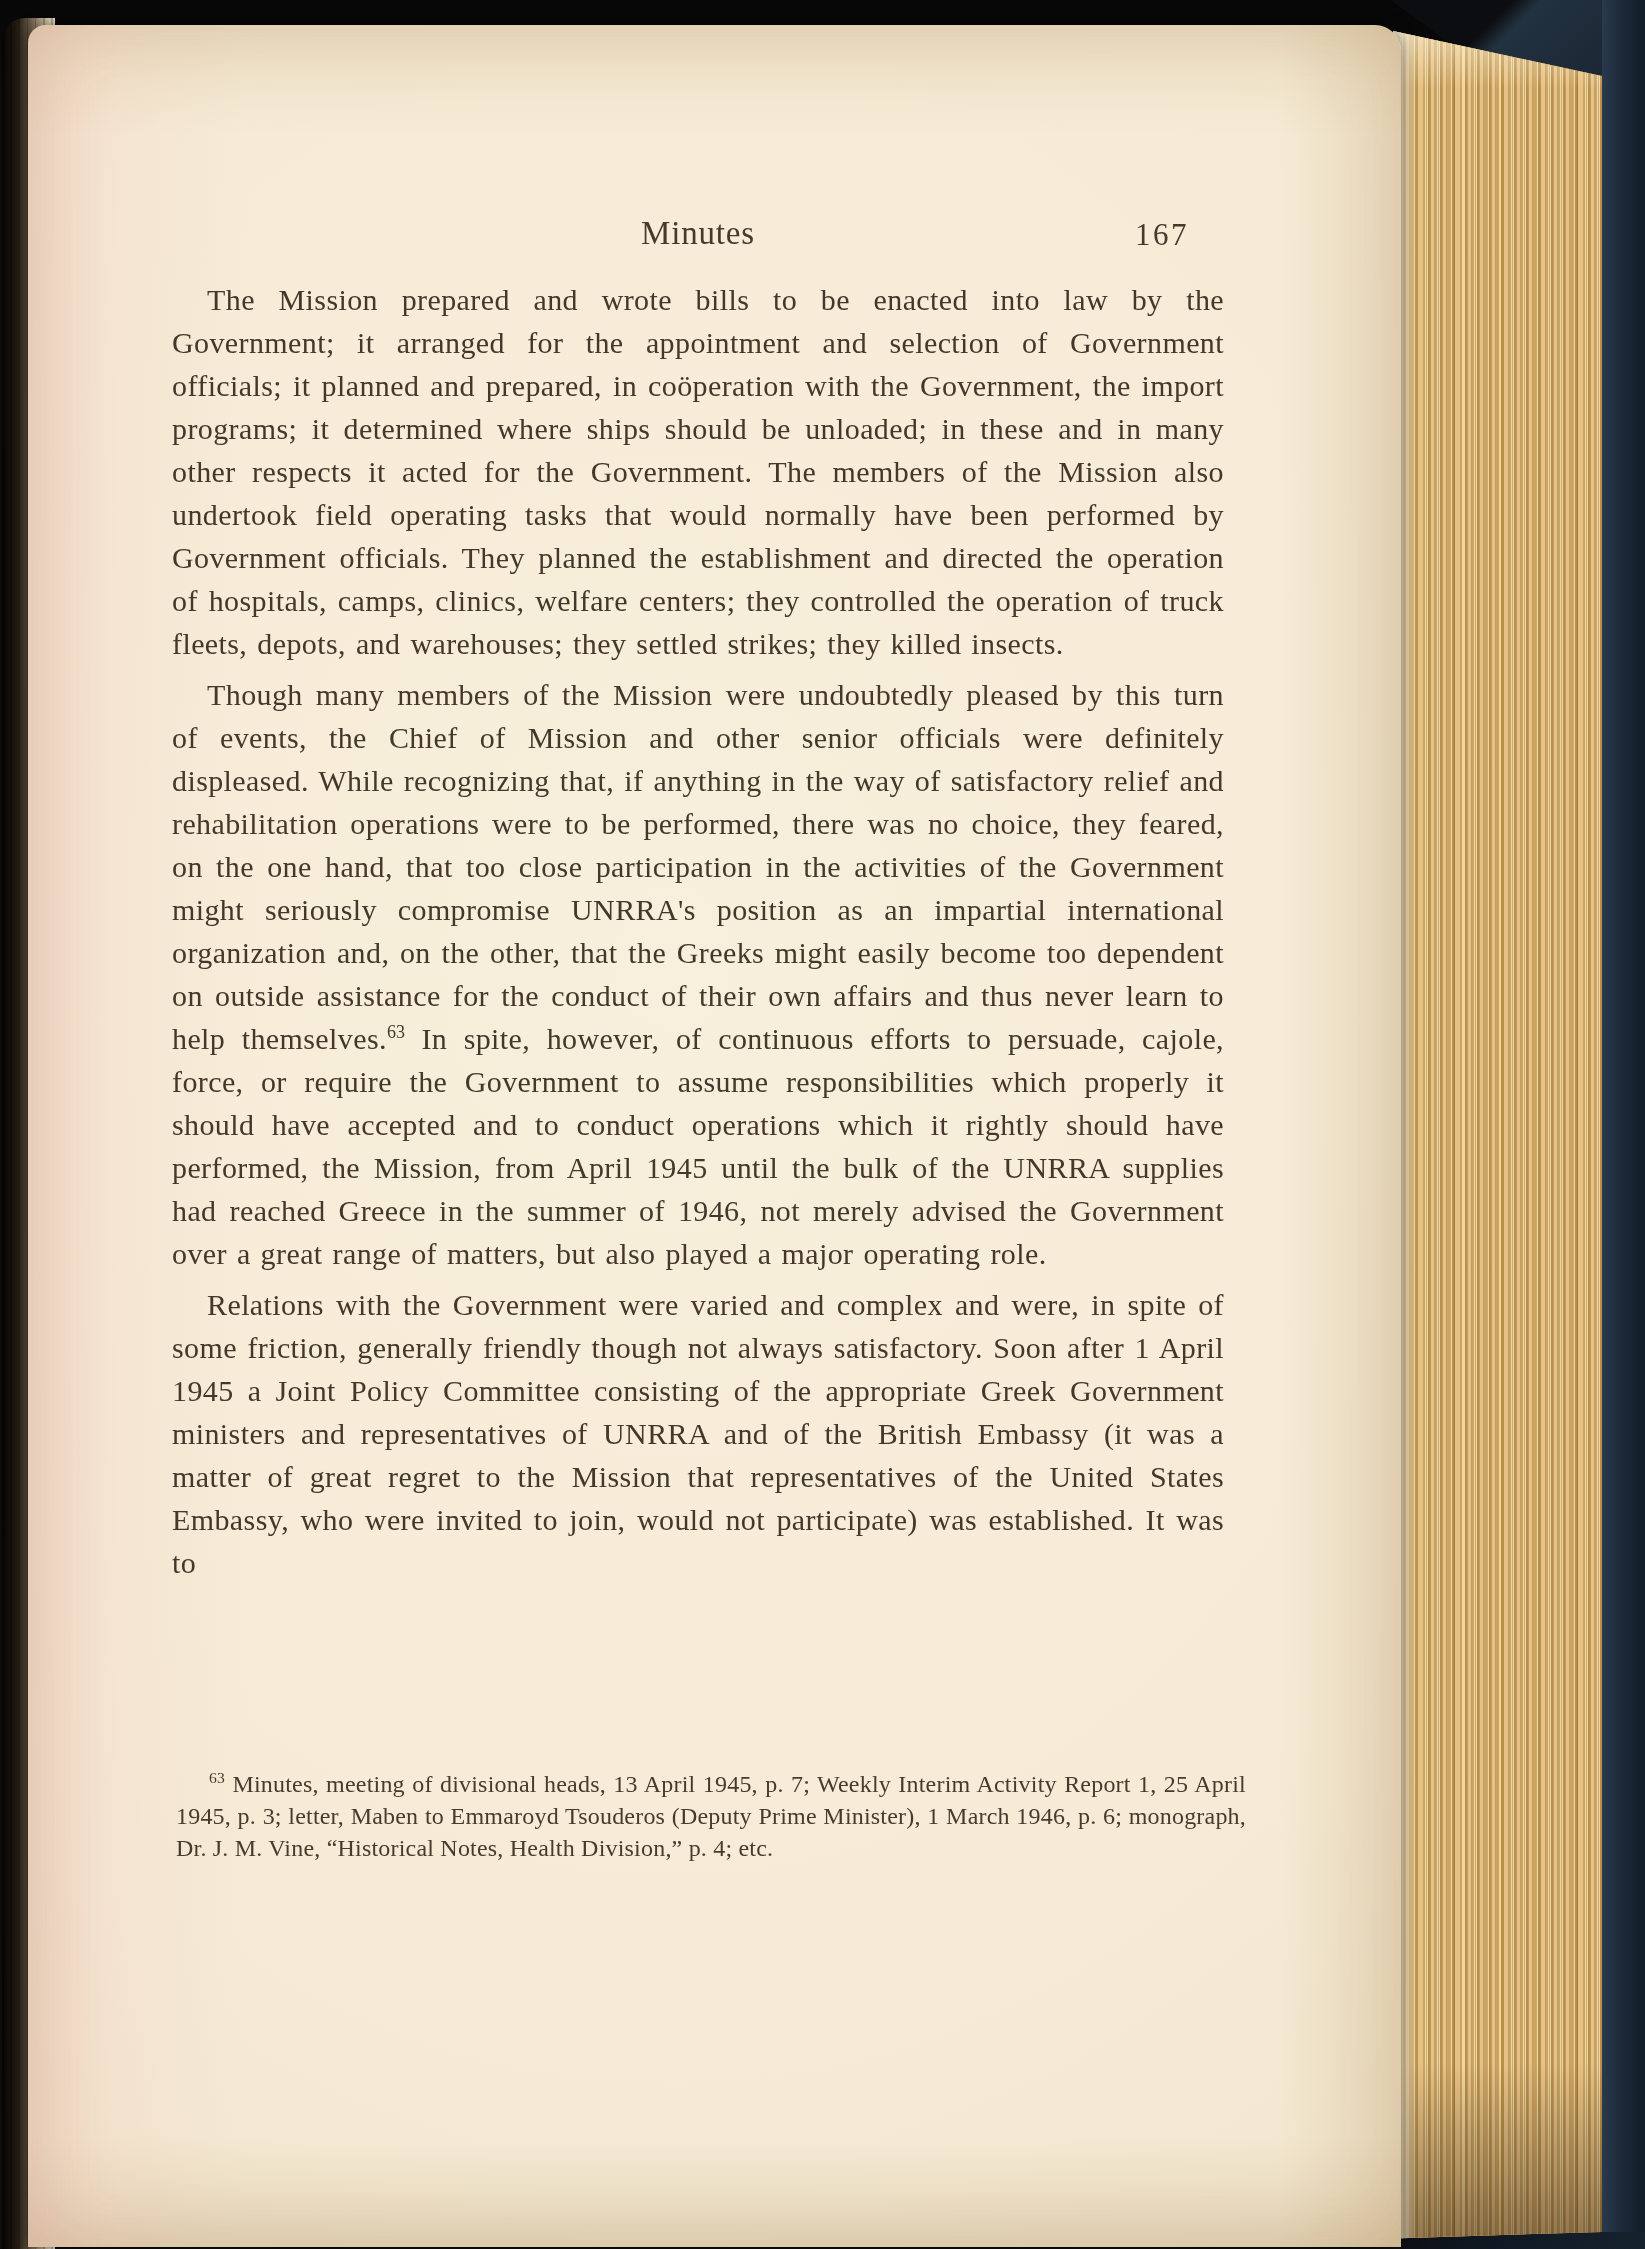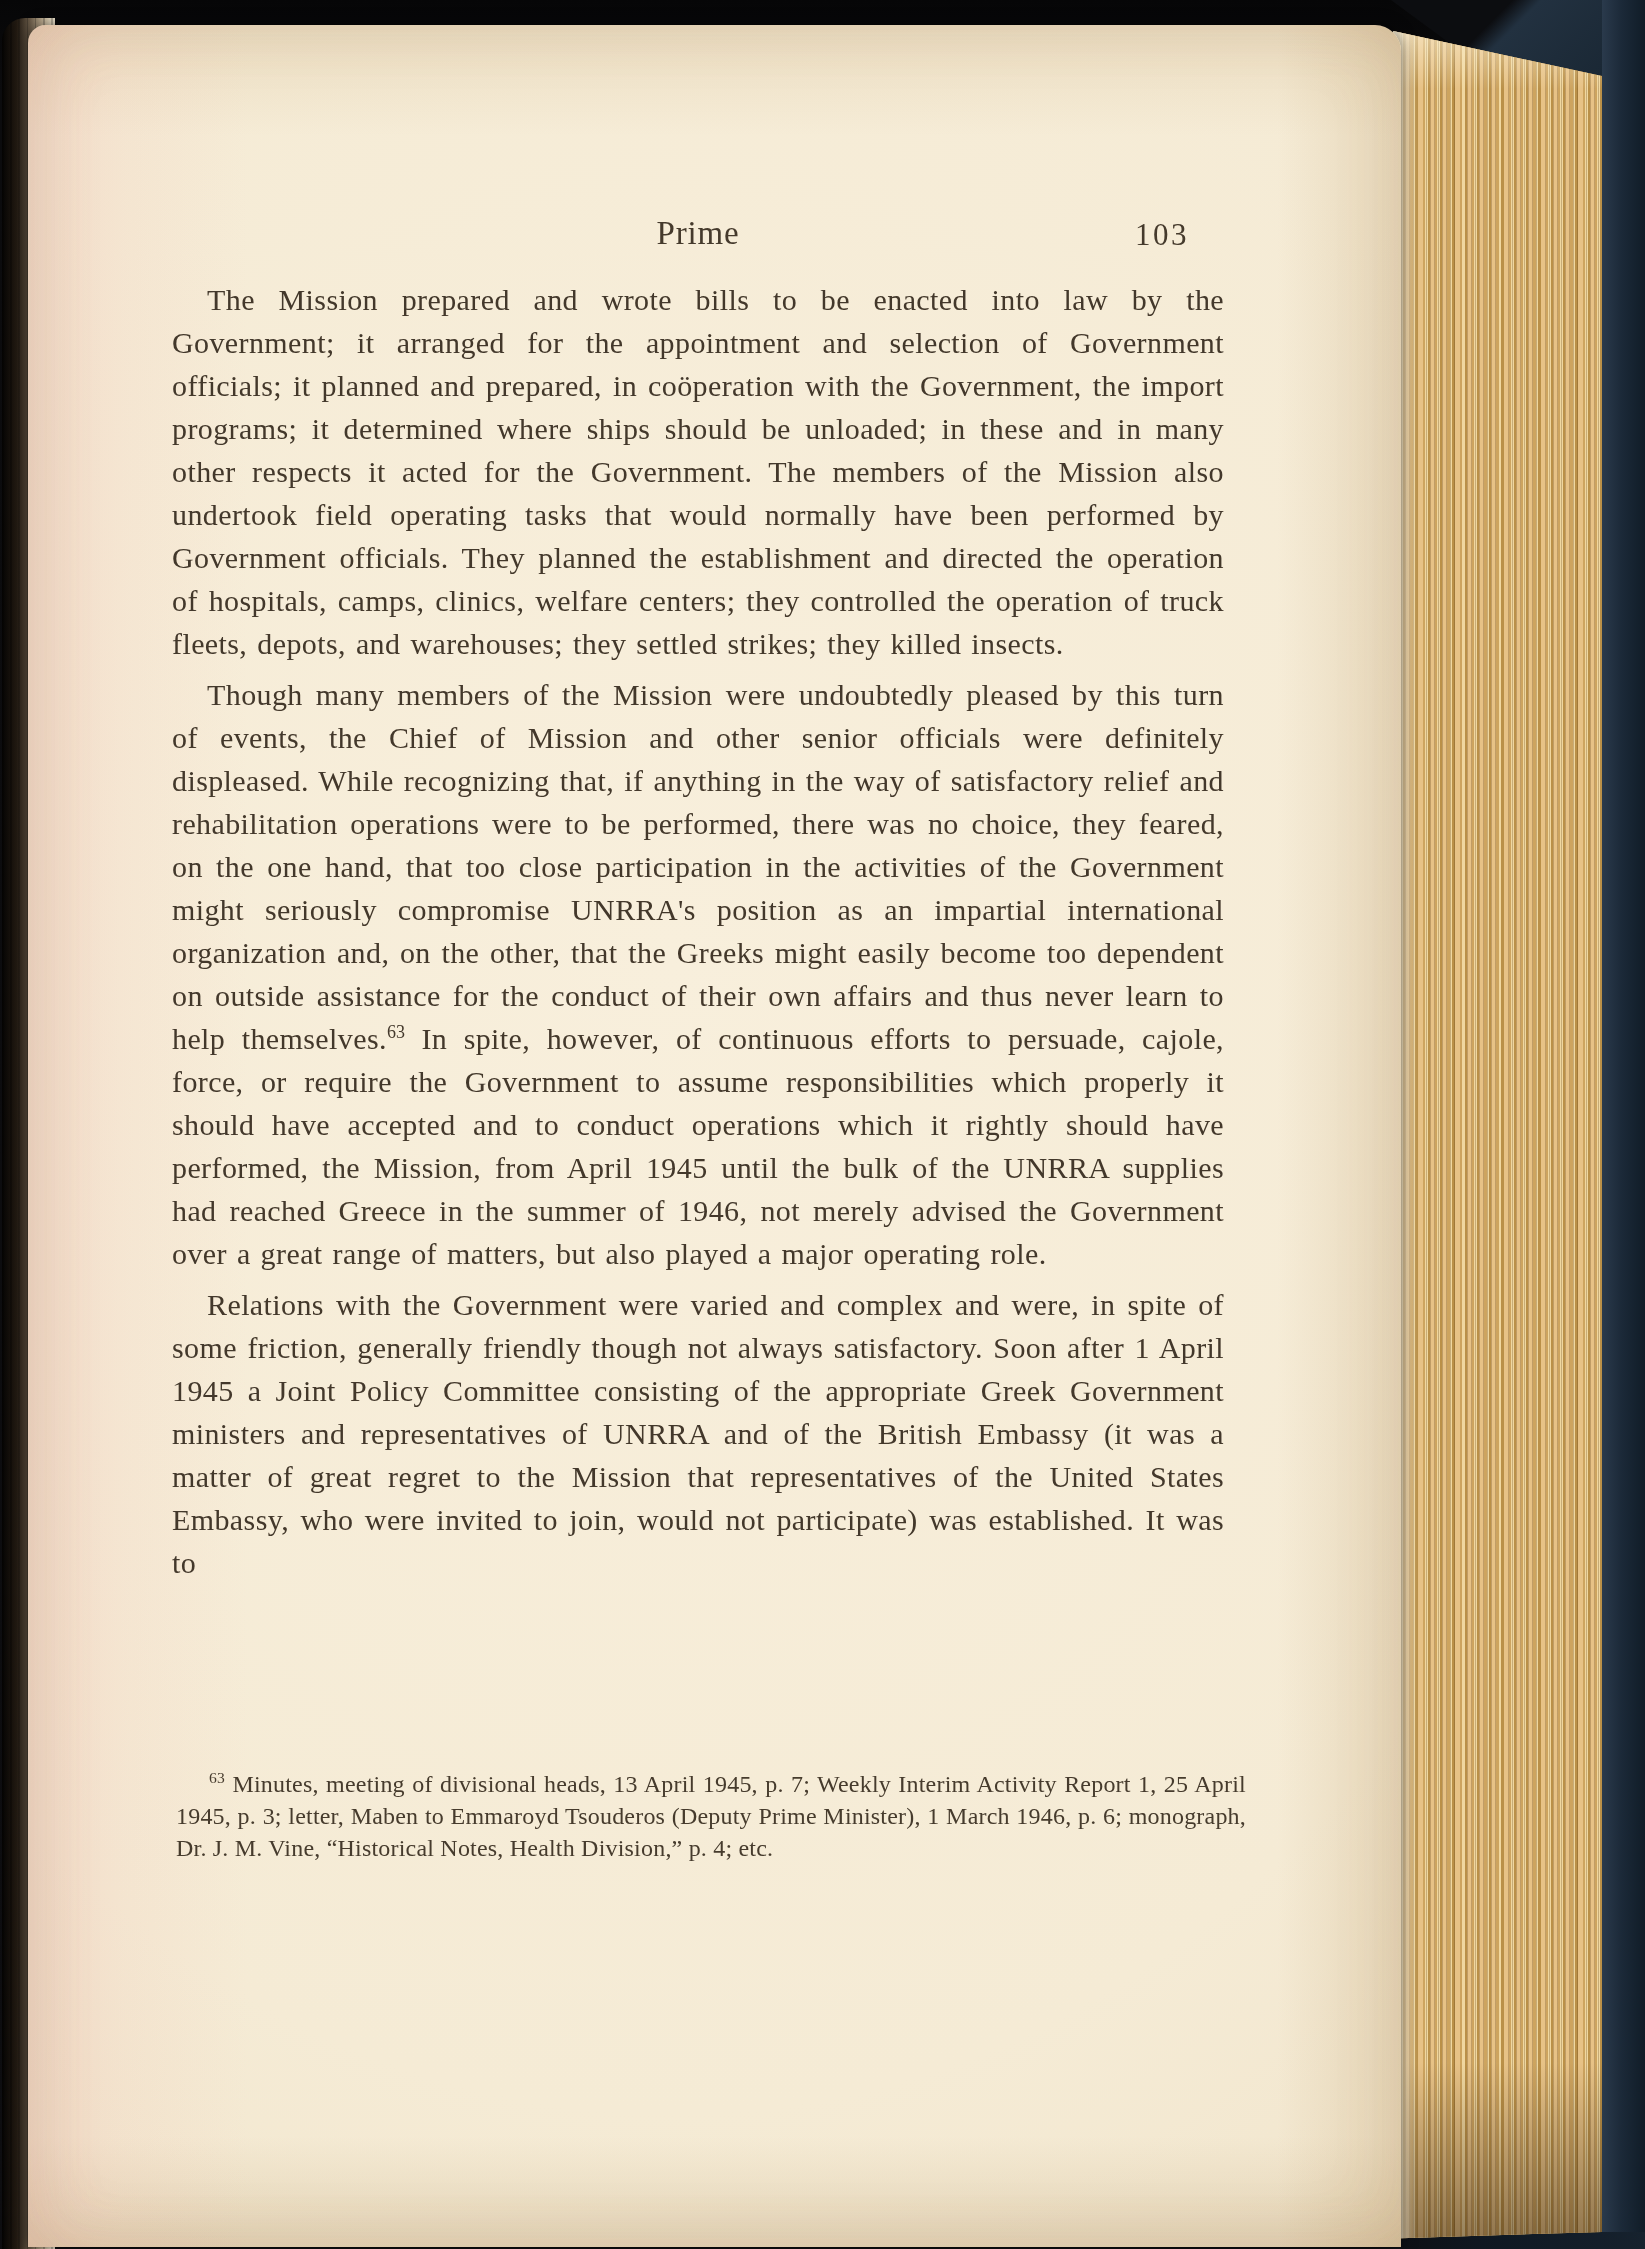--- a/index.html
+++ b/index.html
@@ -158,22 +158,22 @@
 
   <div class="cover-corner"></div>
   <div class="cover-right"></div>
   <div class="cover-bottom"></div>
   <div class="fore-edge"></div>
   <div class="spine-edges"></div>
 
   <div class="page">
 
     <div class="header">
-      <span class="running-title">Prime</span>
-      <span class="page-number">103</span>
+      <span class="running-title">Minutes</span>
+      <span class="page-number">167</span>
     </div>
 
     <div class="body-text">
       <p>The Mission prepared and wrote bills to be enacted into law by the Government; it arranged for the appointment and selection of Government officials; it planned and prepared, in coöperation with the Government, the import programs; it determined where ships should be unloaded; in these and in many other respects it acted for the Government. The members of the Mission also undertook field operating tasks that would normally have been performed by Government officials. They planned the establishment and directed the operation of hospitals, camps, clinics, welfare centers; they controlled the operation of truck fleets, depots, and warehouses; they settled strikes; they killed insects.</p>
       <p><span>Though many members of the Mission were undoubtedly pleased by this turn of events, the Chief of Mission and other senior officials were definitely displeased. While recognizing that, if anything in the way of satisfactory relief and rehabilitation operations were to be performed, there was no choice, they feared, on the one hand, that too close participation in the activities of the Government might seriously compromise UNRRA's position as an impartial international organization and, on the other, that the Greeks might easily become too dependent on outside assistance for the conduct of their own affairs and thus never learn to help themselves.</span><sup class="fn-ref">63</sup><span> In spite, however, of continuous efforts to persuade, cajole, force, or require the Government to assume responsibilities which properly it should have accepted and to conduct operations which it rightly should have performed, the Mission, from April 1945 until the bulk of the UNRRA supplies had reached Greece in the summer of 1946, not merely advised the Government over a great range of matters, but also played a major operating role.</span></p>
       <p>Relations with the Government were varied and complex and were, in spite of some friction, generally friendly though not always satisfactory. Soon after 1 April 1945 a Joint Policy Committee consisting of the appropriate Greek Government ministers and representatives of UNRRA and of the British Embassy (it was a matter of great regret to the Mission that representatives of the United States Embassy, who were invited to join, would not participate) was established. It was to</p>
     </div>
 
     <div class="footnote"><sup>63</sup><span> Minutes, meeting of divisional heads, 13 April 1945, p. 7; Weekly Interim Activity Report 1, 25 April 1945, p. 3; letter, Maben to Emmaroyd Tsouderos (Deputy Prime Minister), 1 March 1946, p. 6; monograph, Dr. J. M. Vine, “Historical Notes, Health Division,” p. 4; etc.</span></div>
 

